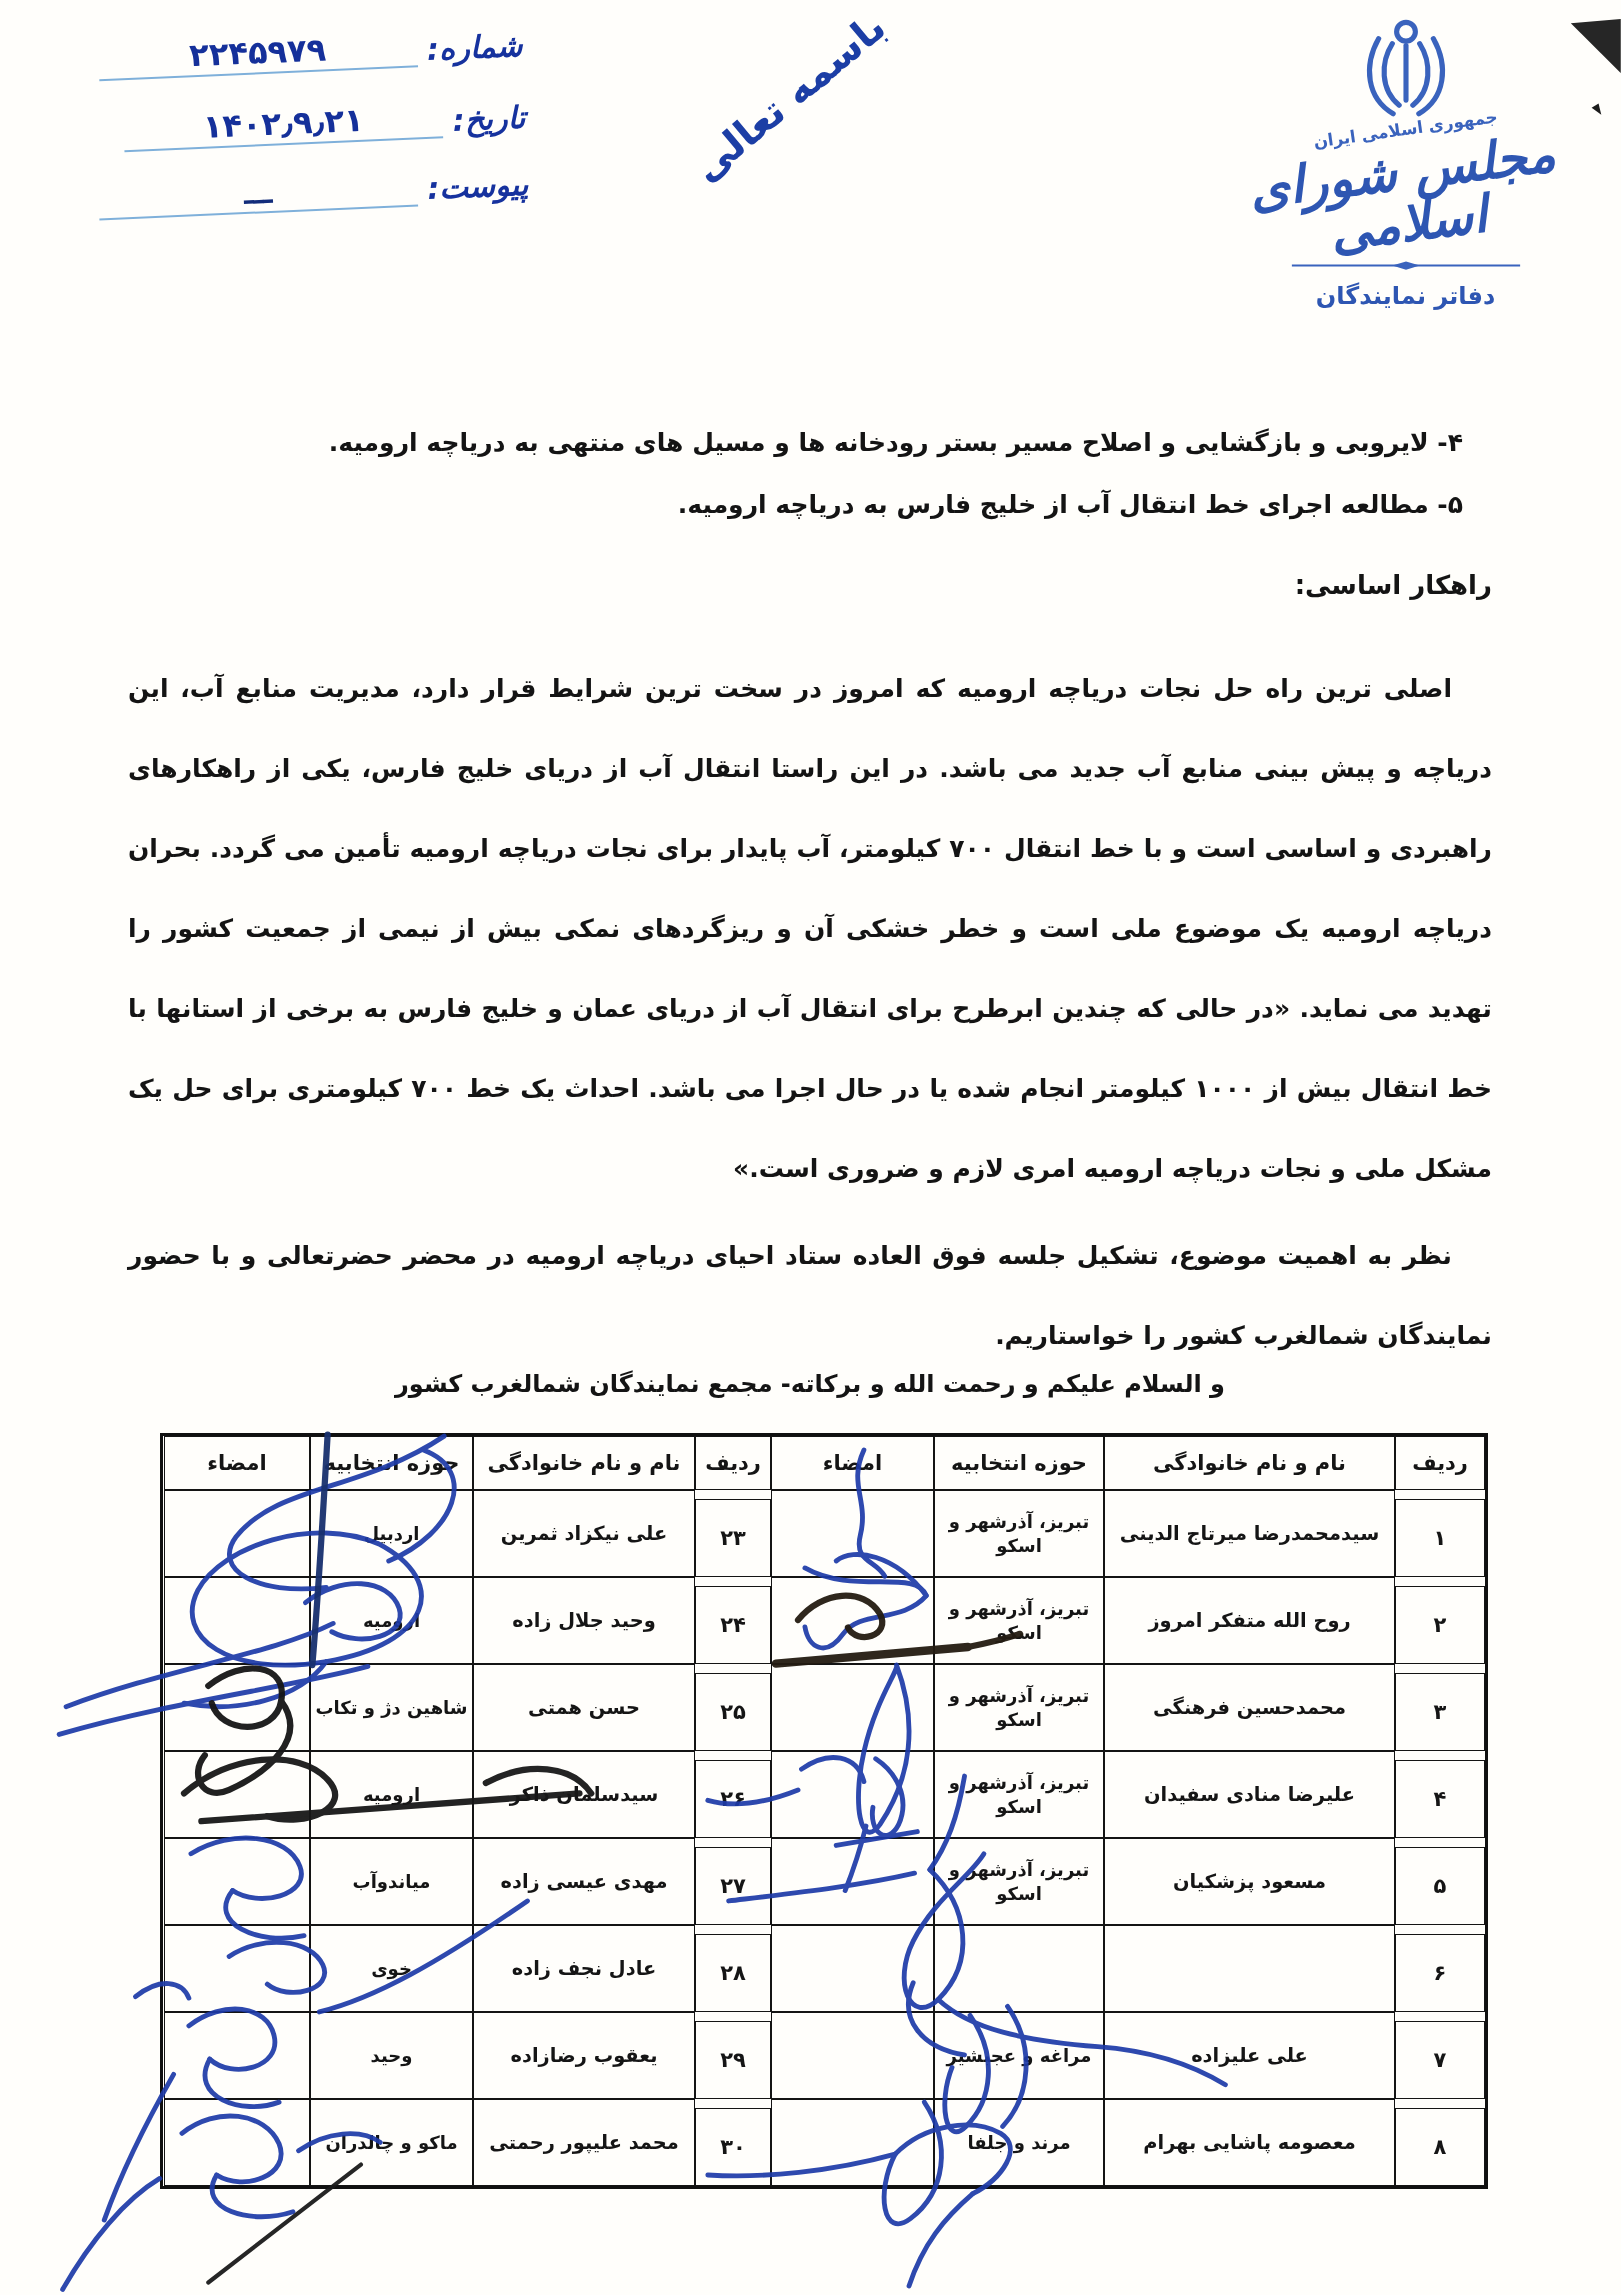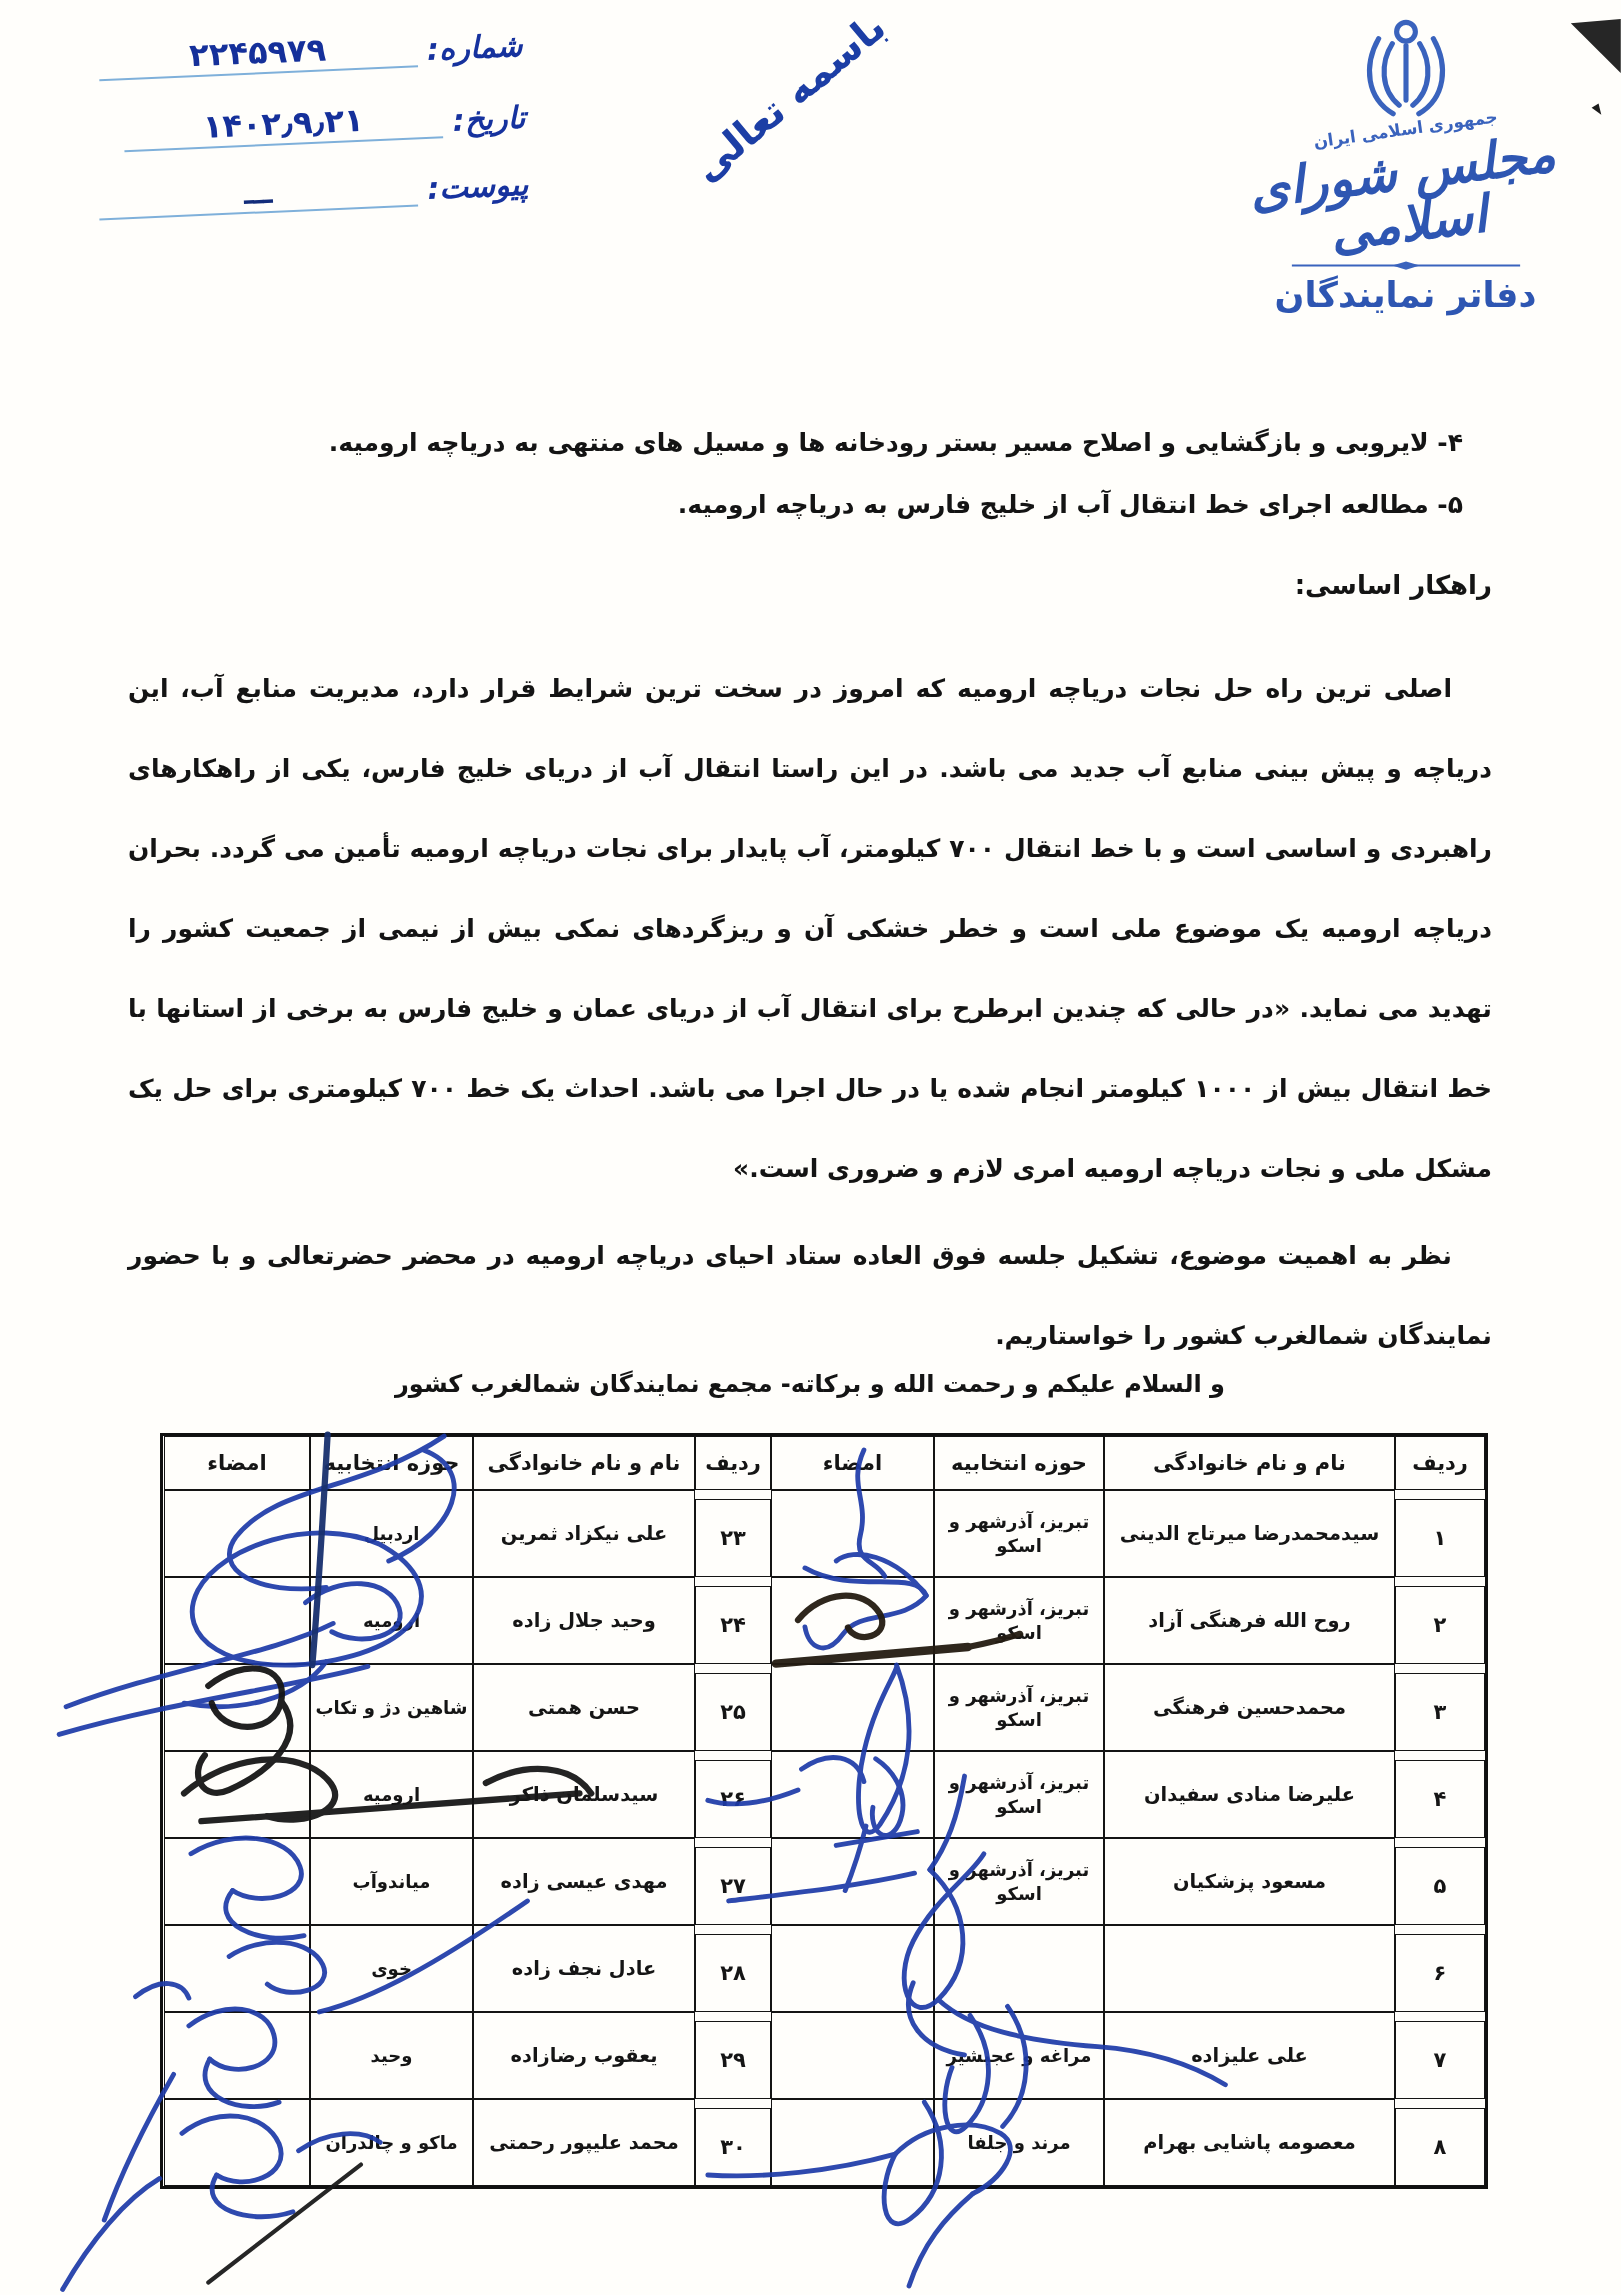--- a/index.html
+++ b/index.html
@@ -42,21 +42,21 @@
   .emblem-top-text{
     display:block;font-size:16.7px;font-weight:bold;color:#3a63bd;
     transform:rotate(-8deg);margin-top:-4.2px;
   }
   .assembly-name{
     display:block;font-size:51px;line-height:1.02;font-weight:bold;font-style:italic;
     color:#2e56b2;transform:rotate(-7deg);margin-top:7px;
   }
   .ornament{display:block;margin:9.7px auto 0 auto;}
   .office-name{
-    display:block;font-size:35px;font-weight:bold;color:#2e56b2;margin-top:4px;
+    display:block;font-size:24px;font-weight:bold;color:#2e56b2;margin-top:11px;
     letter-spacing:1.4px;
   }
   .corner-artifact{position:absolute;right:0;top:19.4px;}
   
   .bodytext{position:absolute;right:129px;width:1364px;direction:rtl;
     font-weight:bold;color:#141414;}
   .item-line{top:auto;font-size:25px;line-height:36px;padding-right:29px;text-align:right;}
   #item4{top:425px;}
   #item5{top:487px;}
   #solution-heading{top:570px;font-size:26px;text-align:right;}
@@ -157,21 +157,21 @@
   <div class="cell no">۱</div>
   <div class="cell nm">سیدمحمدرضا میرتاج الدینی</div>
   <div class="cell cs">تبریز، آذرشهر و اسکو</div>
   <div class="cell sg"></div>
   <div class="cell no">۲۳</div>
   <div class="cell nm">علی نیکزاد ثمرین</div>
   <div class="cell cs">اردبیل</div>
   <div class="cell sg"></div>
 
   <div class="cell no">۲</div>
-  <div class="cell nm">روح الله فرهنگی آزاد</div>
+  <div class="cell nm">روح الله متفکر امروز</div>
   <div class="cell cs">تبریز، آذرشهر و اسکو</div>
   <div class="cell sg"></div>
   <div class="cell no">۲۴</div>
   <div class="cell nm">وحید جلال زاده</div>
   <div class="cell cs">ارومیه</div>
   <div class="cell sg"></div>
 
   <div class="cell no">۳</div>
   <div class="cell nm">محمدحسین فرهنگی</div>
   <div class="cell cs">تبریز، آذرشهر و اسکو</div>

